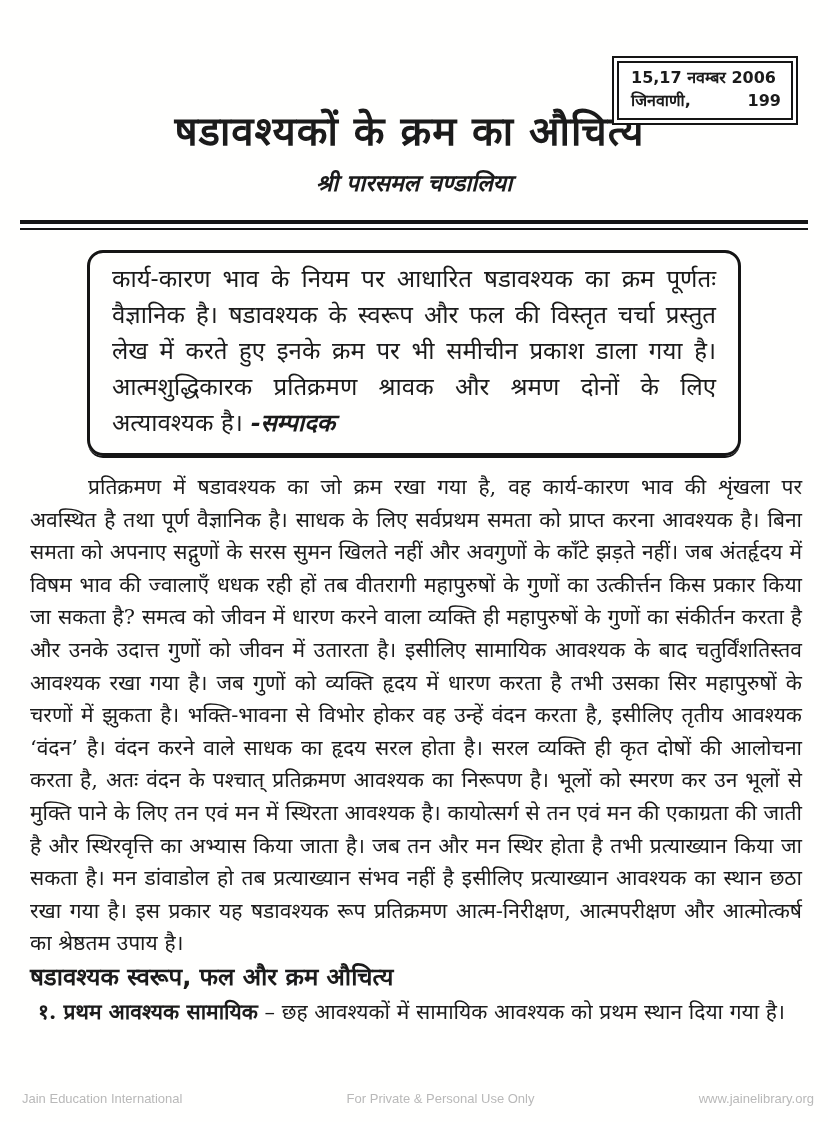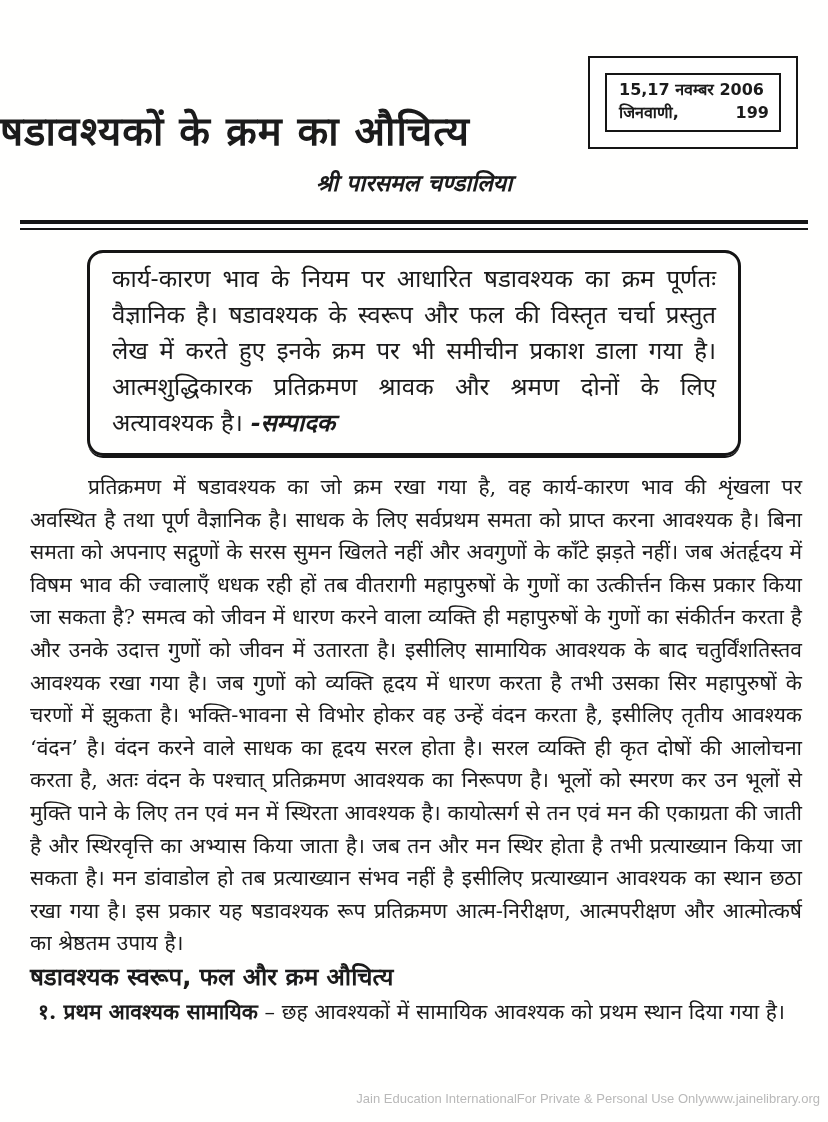--- a/index.html
+++ b/index.html
@@ -17,21 +17,21 @@
     color: #1b1b1b;
     font-family: "DejaVu Serif", "Liberation Serif", serif;
   }
 
   
   .journal-box-outer {
     position: absolute;
     top: 56px;
     right: 30px;
     border: 2px solid #151515;
-    padding: 15px;
+    padding: 3px;
     background: #fff;
   }
   .journal-box-inner {
     border: 2px solid #151515;
     padding: 4px 10px 5px 12px;
     min-width: 150px;
   }
   .journal-line1 {
     font-family: "DejaVu Sans", "Liberation Sans", sans-serif;
     font-weight: bold;
@@ -45,20 +45,21 @@
     align-items: flex-end;
     font-family: "DejaVu Sans", "Liberation Sans", sans-serif;
     font-weight: bold;
     font-size: 16px;
     line-height: 24px;
   }
 
   
   .article-title {
     margin: 106px 9px 0 0;
+    text-align: center;
     font-family: "DejaVu Sans", "Liberation Sans", sans-serif;
     font-size: 40px;
     font-weight: bold;
     line-height: 50px;
     letter-spacing: 1px;
   }
   .article-author {
     margin-top: 12px;
     text-align: center;
     font-size: 23px;
@@ -119,22 +120,22 @@
   }
   .list-item-term { font-weight: bold; }
 
   
   .page-footer {
     position: absolute;
     left: 0;
     right: 0;
     bottom: 16px;
     display: flex;
-    justify-content: flex-end;
-    padding: 0 8px 0 22px;
+    justify-content: space-between;
+    padding: 0 14px 0 22px;
     font-family: "Liberation Sans", "DejaVu Sans", sans-serif;
     font-size: 13px;
     color: #b9b9b9;
   }
 </style>
 </head>
 <body>
 
 <div class="page">
 

